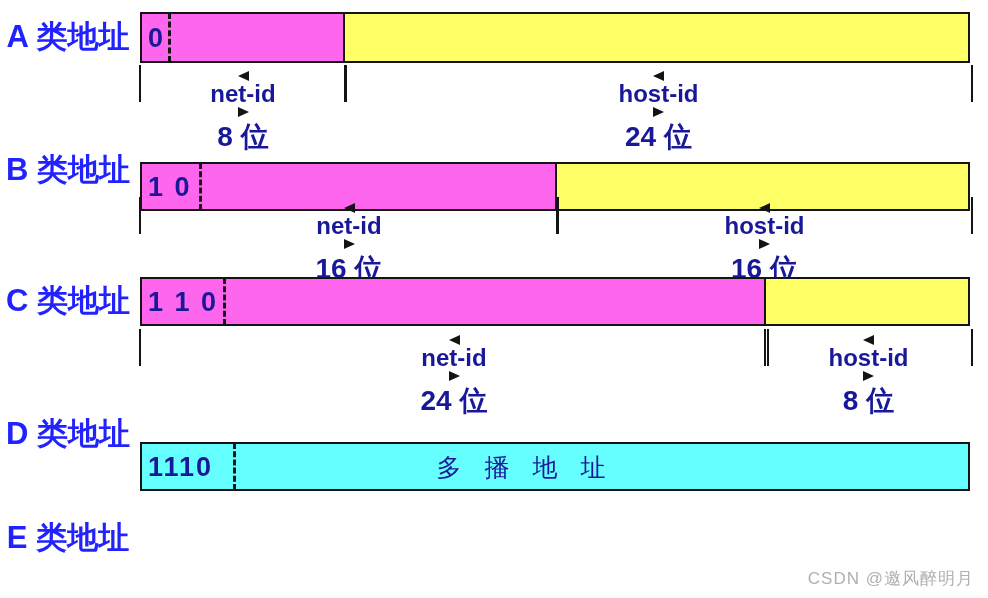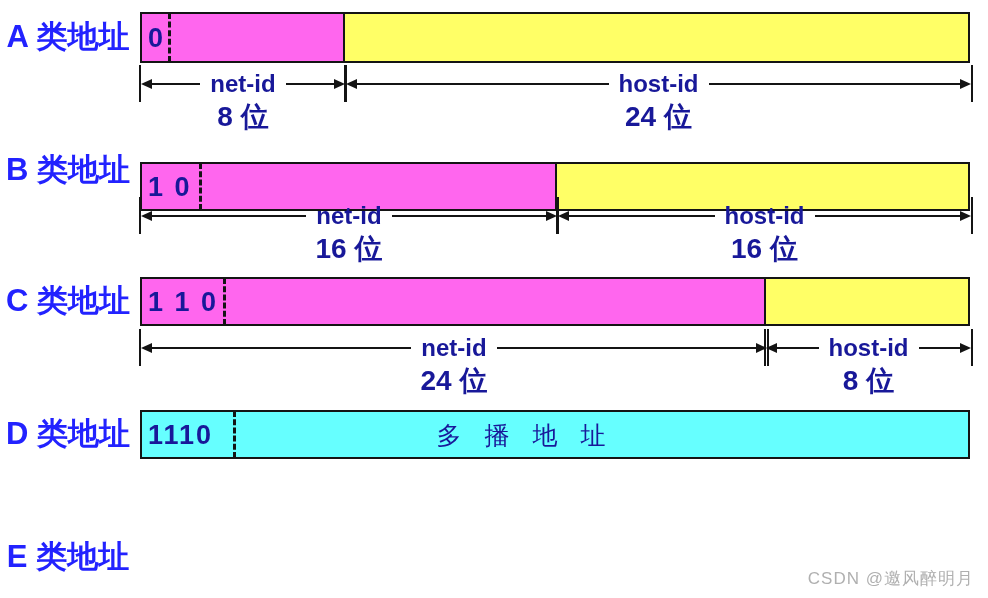--- a/index.html
+++ b/index.html
@@ -2,33 +2,33 @@
 <html><head>
 <meta charset="utf-8">
 <style>
   html,body{margin:0;padding:0;background:#ffffff;}
   body{font-family:"Liberation Sans","DejaVu Sans",sans-serif;}
   .canvas{position:relative;width:988px;height:598px;background:#ffffff;overflow:hidden;}
 
   
   .row-label{position:absolute;left:2px;width:132px;text-align:center;
              font-weight:bold;font-size:31px;color:#2222ff;line-height:30px;}
-  #lab-a{top:22px}#lab-b{top:155px}#lab-c{top:286px}#lab-d{top:419px}#lab-e{top:542px}
+  #lab-a{top:22px}#lab-b{top:155px}#lab-c{top:286px}#lab-d{top:419px}#lab-e{top:523px}
 
   
   .bar{position:absolute;left:140px;width:826px;height:45px;
        border:2px solid #141414;display:flex;}
   #bar-a{top:12px;height:47px}#bar-b{top:162px}#bar-c{top:277px}
   #bar-d{top:410px}#bar-e{top:512px}
   .seg-net{background:#ff66ee;border-right:2px solid #141414;height:100%;}
   #bar-a .seg-net{width:201px}
   #bar-b .seg-net{width:413px}
   #bar-c .seg-net{width:622px}
   .seg-host{flex:1;background:#ffff66;height:100%;}
-  .bar-solid{background:#66ffff;}
+  .bar-solid{background:#66ffff;margin-top:32px;}
 
   .dash{position:absolute;top:-1px;bottom:-1px;width:0;border-left:3px dashed #141414;}
   #bar-a .dash{left:26px}
   #bar-b .dash{left:57px}
   #bar-c .dash{left:81px}
   #bar-d .dash{left:91px}
   #bar-e .dash{left:94px}
 
   .bits{position:absolute;left:6px;top:50%;transform:translateY(-50%);
         font-weight:bold;font-size:27px;color:#181899;letter-spacing:2px;white-space:pre;}
@@ -41,21 +41,21 @@
   .measure{position:absolute;height:60px;}
   #m-a-net {left:139px;width:208px;top:67px}
   #m-a-host{left:344px;width:629px;top:67px}
   #m-b-net {left:139px;width:420px;top:199px}
   #m-b-host{left:556px;width:417px;top:199px}
   #m-c-net {left:139px;width:630px;top:331px}
   #m-c-host{left:764px;width:209px;top:331px}
 
   .tick{position:absolute;top:-2px;width:2px;height:37px;background:#141414;}
   .tick.tl{left:0}.tick.tr{right:0}
-  .m-line{display:flex;align-items:center;margin:4px 2px 0 2px;}
+  .m-line{display:flex;align-items:center;margin:4px 2px 0 2px;flex-direction:column;}
   .seg-line{flex:1;height:2px;background:#141414;}
   .ah{width:0;height:0;border-top:5px solid transparent;border-bottom:5px solid transparent;flex:0 0 auto;}
   .ah.al{border-right:11px solid #141414;}
   .ah.ar{border-left:11px solid #141414;}
   .m-name{padding:0 10px;font-weight:bold;font-size:24px;color:#181899;line-height:26px;flex:0 0 auto;}
   .m-size{text-align:center;font-weight:bold;font-size:28px;color:#181899;margin-top:1px;white-space:pre;}
 
   .watermark{position:absolute;right:14px;top:567px;font-size:17px;color:#b0b0b0;letter-spacing:1px;}
 </style>
 </head>

